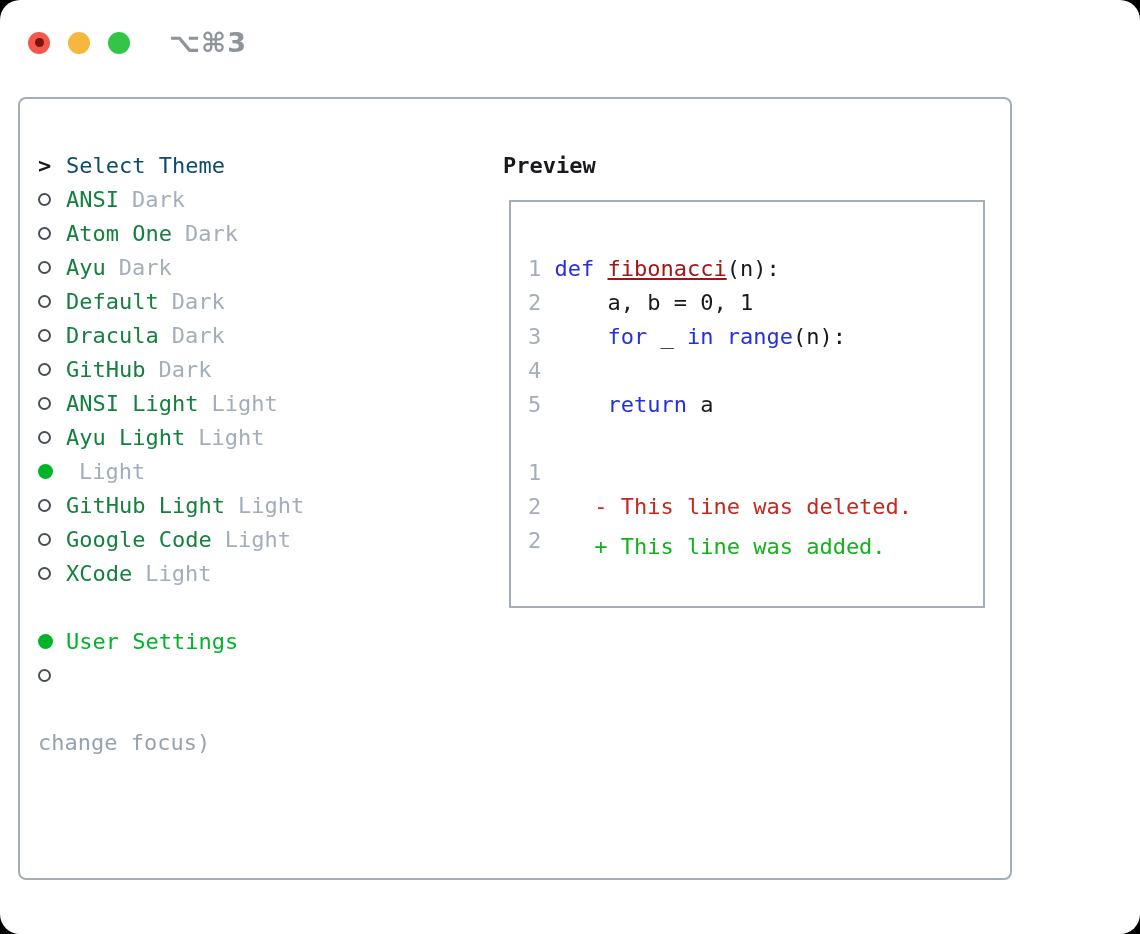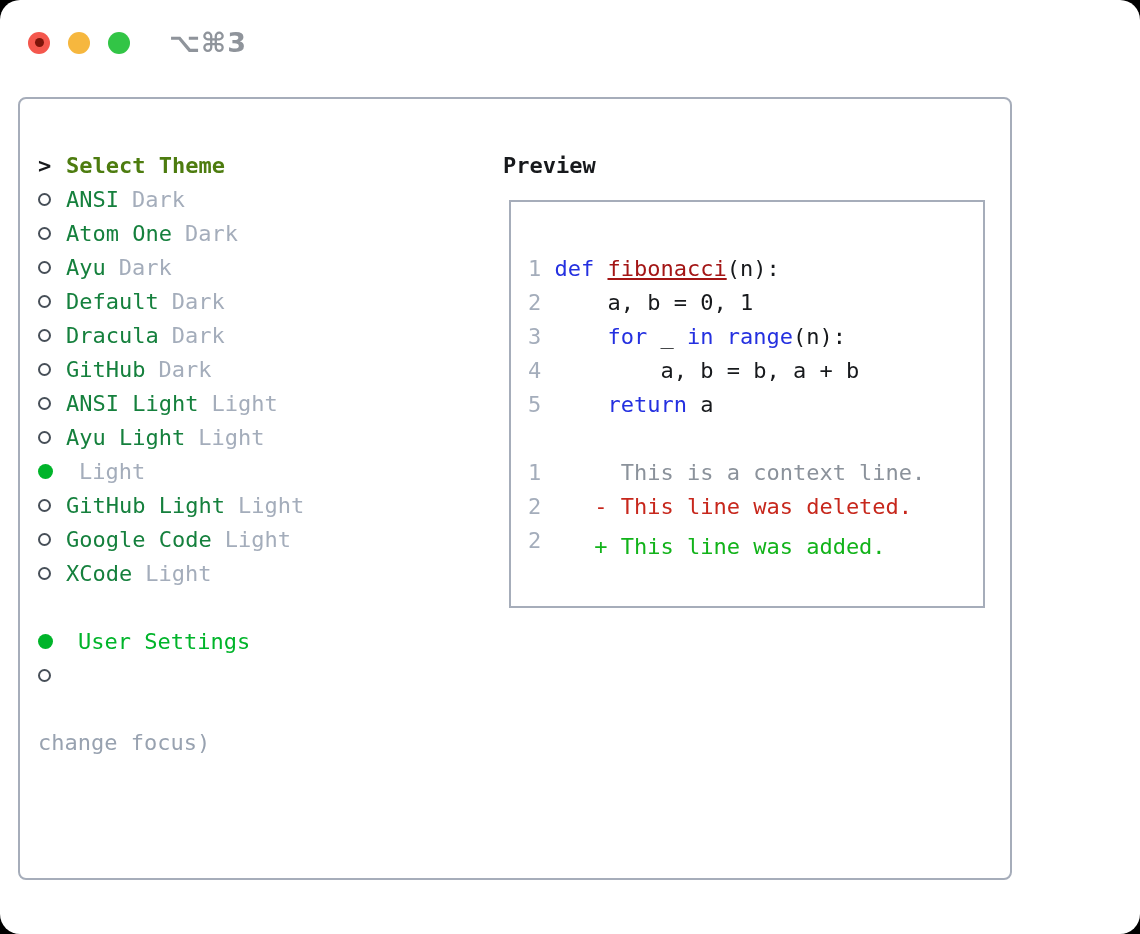--- a/index.html
+++ b/index.html
@@ -52,31 +52,31 @@
   .left-col  { width: 447px; }
   .right-col { flex: 1; }
 
   .row { height: 34px; display: flex; align-items: center; white-space: pre; }
   .blank-row { height: 34px; }
   .prefix {
     width: 28px; flex: 0 0 28px;
     display: flex; align-items: center;
   }
   .caret { font-weight: 700; color: #17191c; }
-  .hdr { font-weight: 700; color: #4d7c0f; text-align: center; }
+  .hdr { font-weight: 400; color: #0c4a6e; text-align: center; }
   .radio {
     width: 13px; height: 13px; border-radius: 50%;
     border: 2px solid #474f58; background: transparent;
   }
   .radio.filled { width: 15px; height: 15px; border: none; background: #00b42a; }
   .theme-name { color: #15803d; }
   .theme-variant { color: #a4adbb; margin-left: 13px; }
   .theme-row.selected .theme-name { color: #00b42a; }
   .apply-label { color: #17191c; }
-  .apply-row.selected .apply-label { color: #00b42a; margin-left: 12px; }
+  .apply-row.selected .apply-label { color: #00b42a; }
   .hint-line { height: 34px; line-height: 34px; color: #98a2b0; white-space: pre; }
 
   
   .preview-hdr-row { height: 34px; display: flex; align-items: center; margin-left: 18px; text-align: right; }
   .preview-hdr { font-weight: 700; color: #17191c; }
   .code-box {
     margin-top: 18px; margin-left: 24px;
     width: 476px; height: 408px;
     border: 2px solid #a6adba;
     background: #fff;
@@ -149,26 +149,26 @@
 
     <div class="right-col">
       <div class="preview-hdr-row">
         <span class="preview-hdr">Preview</span>
       </div>
       <div class="code-box">
         <div id="code-lines">
             <div class="code-row"><span class="lnum">1 </span><span class="seg keyword">def</span><span class="seg plain"> </span><span class="seg function">fibonacci</span><span class="seg plain">(n):</span></div>
             <div class="code-row"><span class="lnum">2 </span><span class="seg plain">    a, b = 0, 1</span></div>
             <div class="code-row"><span class="lnum">3 </span><span class="seg plain">    </span><span class="seg keyword">for</span><span class="seg plain"> _ </span><span class="seg keyword">in</span><span class="seg plain"> </span><span class="seg keyword">range</span><span class="seg plain">(n):</span></div>
-            <div class="code-row"><span class="lnum">4 </span><span class="seg plain">        a, b = b, a + b</span></div>
+            <div class="code-row"><span class="lnum">4 </span></div>
             <div class="code-row"><span class="lnum">5 </span><span class="seg plain">    </span><span class="seg keyword">return</span><span class="seg plain"> a</span></div>
           </div>
         <div class="blank-row"></div>
         <div id="diff-lines">
-            <div class="code-row diff-context"><span class="lnum">1 </span><span class="diff-text">     This is a context line.</span></div>
+            <div class="code-row diff-context"><span class="lnum">1 </span></div>
             <div class="code-row diff-deleted"><span class="lnum">2 </span><span class="diff-text">   - This line was deleted.</span></div>
             <div class="code-row diff-added"><span class="lnum">2 </span><span class="diff-text">   + This line was added.</span></div>
           </div>
       </div>
     </div>
 
   </div>
 </div>
 
 </body></html>

